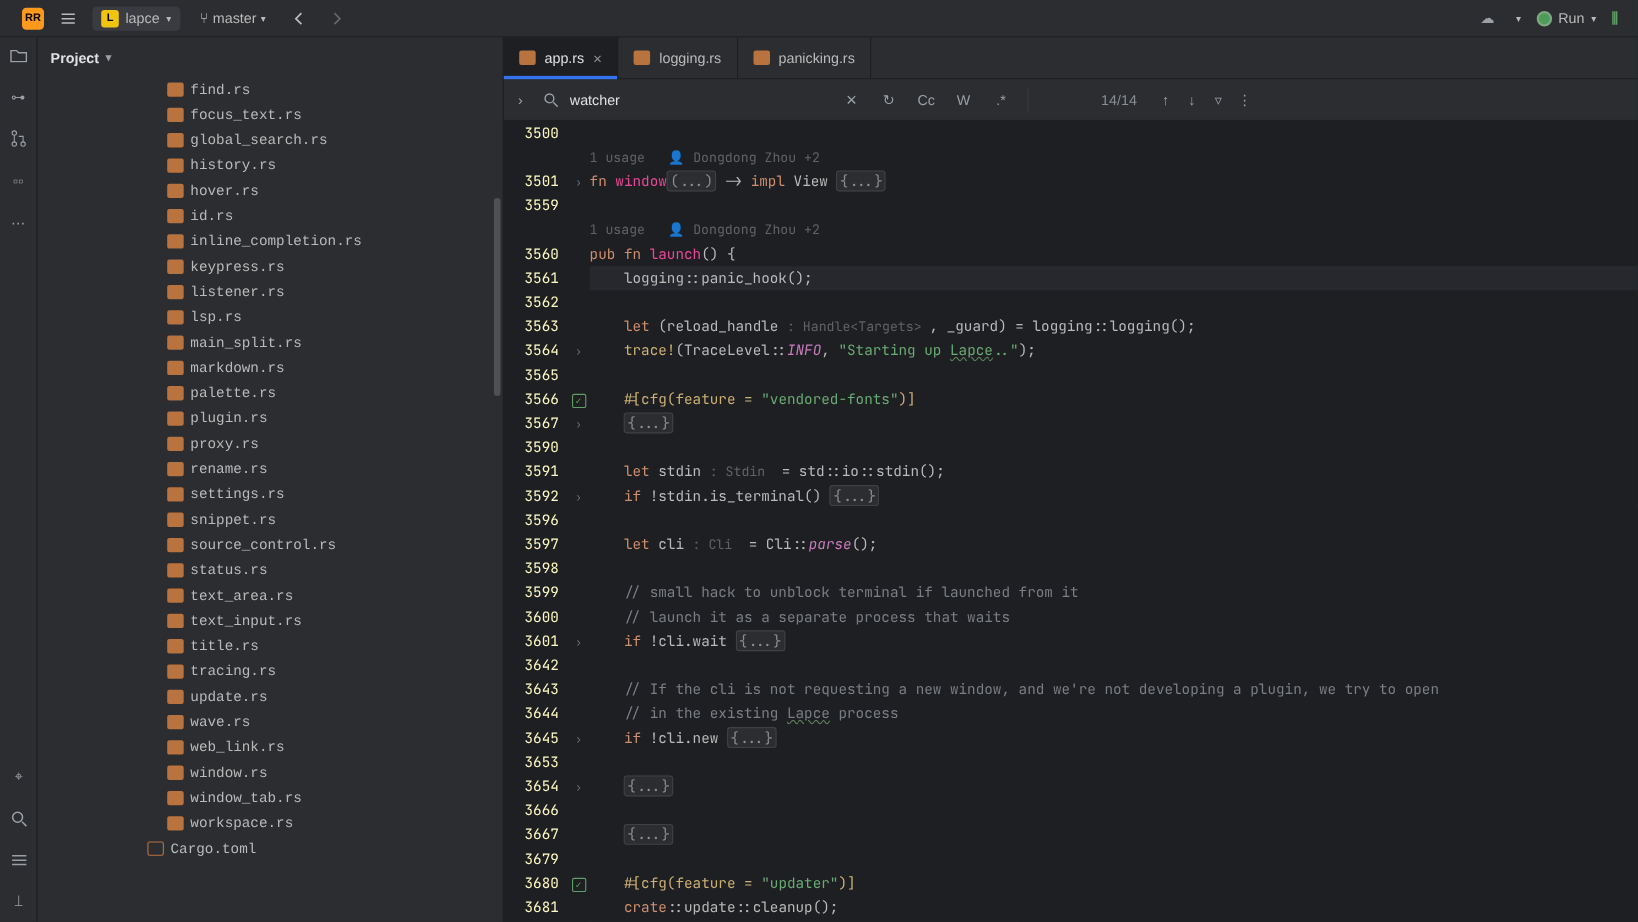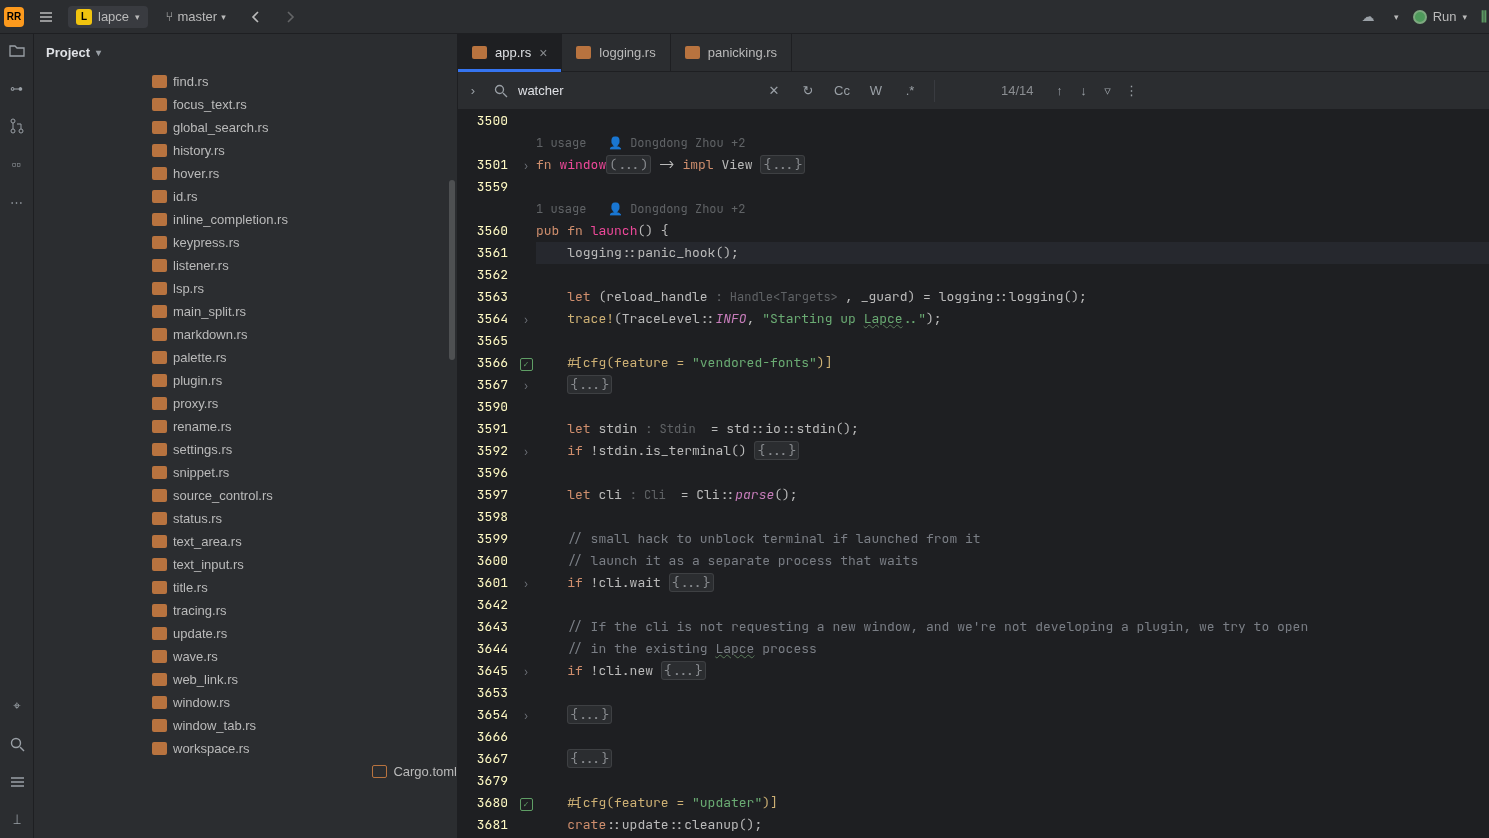--- a/index.html
+++ b/index.html
@@ -11,21 +11,21 @@
   overflow: hidden;
   width: 1489px;
   height: 838px;
   user-select: none;
 }
 .titlebar {
   height: 34px;
   background: #2b2d30;
   display: flex;
   align-items: center;
-  padding: 0 4px;
+  padding: 0 20px;
   gap: 10px;
   border-bottom: 1px solid #1e1f22;
 }
 .titlebar .icon-btn { width: 24px; height: 24px; display:flex; align-items:center; justify-content:center; cursor:pointer; border-radius:4px; }
 .app-icon { width:20px; height:20px; background:#fd9a1d; border-radius:4px; display:flex; align-items:center; justify-content:center; color:#000; font-weight:bold; font-size:10px; }
 .proj-chip { display:flex; align-items:center; gap:6px; background:#393b40; padding:3px 8px; border-radius:4px; cursor:pointer;}
 .proj-chip .pl-icon{width:16px;height:16px;background:#f1c40f;border-radius:3px;display:flex;align-items:center;justify-content:center;color:#000;font-size:10px;font-weight:bold;}
 .branch-chip{display:flex;align-items:center;gap:4px;padding:3px 8px;cursor:pointer;color:#bababa;}
 .chev-down{font-size:9px;}
 .spacer{flex:1;}
@@ -37,21 +37,21 @@
 .main {display:flex; height:calc(838px - 34px);}
 .gutter-left{width:34px; background:#2b2d30; border-right:1px solid #1e1f22; display:flex; flex-direction:column; align-items:center; padding-top:6px; gap:18px;}
 .gutter-left .ic{width:20px;height:20px;display:flex;align-items:center;justify-content:center;cursor:pointer;color:#9aa0a6;}
 .gutter-bottom{position:absolute; bottom:8px; left:0; width:34px; display:flex; flex-direction:column; align-items:center; gap:18px;}
 .gutter-bottom .ic{width:20px;height:20px;display:flex;align-items:center;justify-content:center;cursor:pointer;color:#9aa0a6;}
 
 .sidebar{width:424px; background:#2b2d30; border-right:1px solid #1e1f22; display:flex; flex-direction:column;}
 .sidebar-header{height:36px;display:flex;align-items:center;padding:0 12px;gap:6px;font-weight:600;color:#dfe1e5;}
 .sidebar-header .chev{font-size:10px;color:#9aa0a6;}
 .tree{flex:1;overflow-y:auto;overflow-x:hidden;position:relative;}
-.tree-item{display:flex;align-items:center;gap:6px;height:23px;padding-left:118px;cursor:pointer;color:#bababa;}
+.tree-item{display:flex;align-items:center;gap:6px;height:23px;padding-left:118px;cursor:pointer;color:#bababa;font-family:Liberation Mono, monospace;}
 .rs-icon{width:15px;height:13px;background:#b8733f;border-radius:2px;display:inline-block;}
 .toml-icon{width:15px;height:13px;border:1px solid #b8733f;border-radius:2px;display:inline-block;}
 .tree-scroll{position:absolute;right:2px;top:110px;width:6px;height:180px;background:#4e5052;border-radius:3px;}
 
 .editor-area{flex:1;display:flex;flex-direction:column;background:#1e1f22;}
 .tabs{height:38px;background:#2b2d30;display:flex;align-items:stretch;border-bottom:1px solid #1e1f22;}
 .tab{display:flex;align-items:center;gap:8px;padding:0 14px;cursor:pointer;color:#bababa;border-right:1px solid #1e1f22;}
 .tab.active{background:#1e1f22;color:#dfe1e5;position:relative;}
 .tab.active::after{content:'';position:absolute;left:0;right:0;bottom:-1px;height:3px;background:#3574f0;}
 .tab .close{font-size:14px;color:#8a8d91;}
@@ -284,21 +284,21 @@
           <span>window.rs</span>
         </div>
         <div class="tree-item">
           <span class="rs-icon"></span>
           <span>window_tab.rs</span>
         </div>
         <div class="tree-item">
           <span class="rs-icon"></span>
           <span>workspace.rs</span>
         </div>
-        <div class="tree-item" style="padding-left: 100px; justify-content: flex-end;">
+        <div class="tree-item" style="padding-left: 100px;">
           <span class="toml-icon"></span>
           <span>Cargo.toml</span>
         </div>
       </div>
   </div>
 
   <div class="editor-area">
     <div class="tabs" id="tabs">
         <div class="tab active">
           <span class="miniicon"></span>

